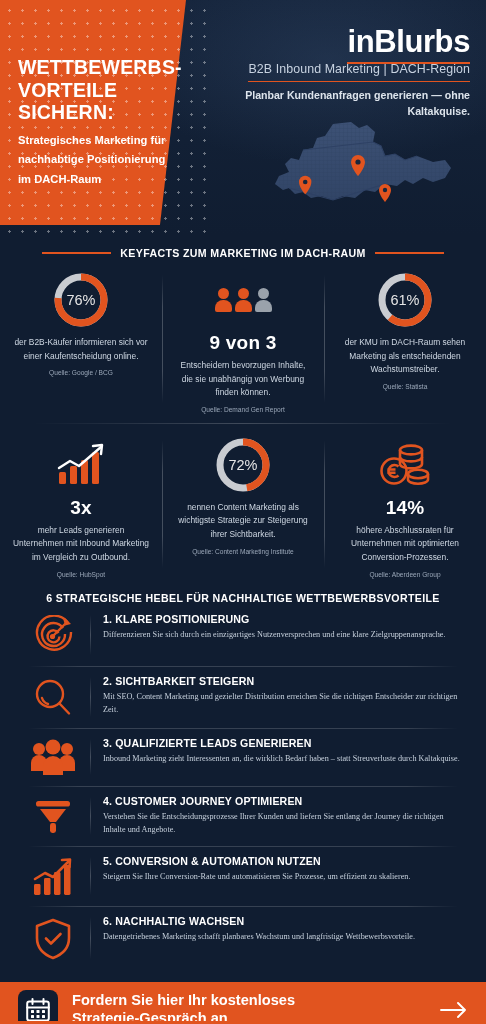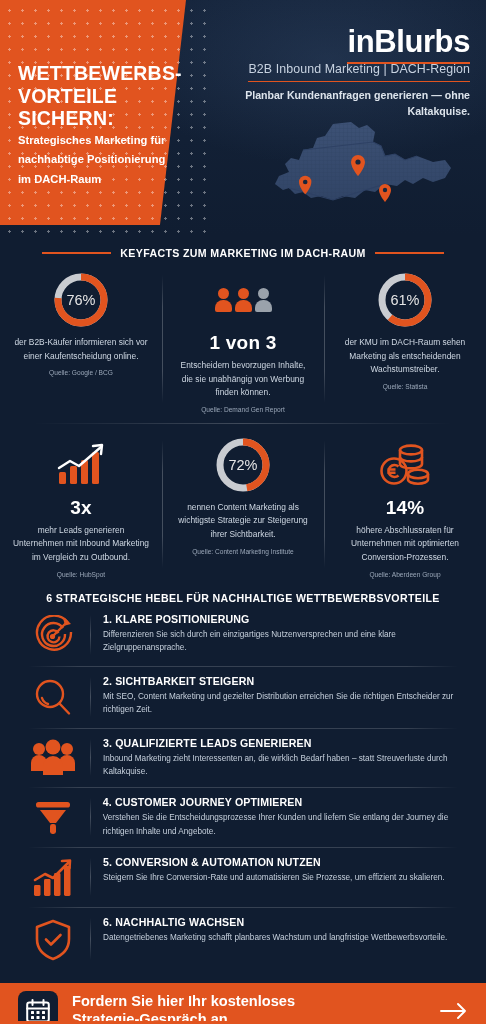--- a/index.html
+++ b/index.html
@@ -30,21 +30,21 @@
     position:absolute; left:0; top:0; width:186px; height:225px;
     background:#e1541f;
     clip-path: polygon(0 0, 100% 0, 86% 100%, 0 100%);
   }
   .orangepanel::after{
     content:""; position:absolute; inset:0;
     background-image:radial-gradient(rgba(255,255,255,.40) 1px, rgba(0,0,0,0) 1.2px);
     background-size:13px 13px; background-position:3px 4px;
   }
   .headline {
-    position:absolute; left:18px; top:62px; width:160px; z-index:4;
+    position:absolute; left:18px; top:56px; width:160px; z-index:4;
     font-weight:bold; font-size:19.5px; line-height:1.16; color:#ffffff;
     letter-spacing:.2px;
   }
   .subheadline {
     position:absolute; left:18px; top:131px; width:152px; z-index:4;
     font-weight:bold; font-size:11.2px; line-height:1.72; color:#ffffff;
   }
   .brand {
     position:absolute; right:16px; top:24px; z-index:4;
     font-size:31px; font-weight:bold; color:#ffffff; letter-spacing:-.4px;
@@ -100,21 +100,21 @@
   .lrow + .lrow::before{
     content:""; position:absolute; left:28px; right:28px; top:0; height:1px;
     background:linear-gradient(90deg, rgba(255,255,255,0), rgba(255,255,255,.16) 12%, rgba(255,255,255,.16) 88%, rgba(255,255,255,0));
   }
   .licon { width:74px; flex:0 0 74px; display:flex; align-items:center; justify-content:center; padding-top:2px; }
   .licon svg { display:block; }
   .lsep { width:1px; align-self:stretch; margin:2px 12px 2px 0;
     background:linear-gradient(180deg, rgba(255,255,255,0), rgba(255,255,255,.22), rgba(255,255,255,0)); }
   .ltxt { flex:1 1 auto; }
   .ltitle { font-size:10.6px; font-weight:bold; color:#ffffff; letter-spacing:.15px; }
-  .ldesc { font-size:8.2px; line-height:1.62; color:#c6d0dc; margin-top:3px; }
+  .ldesc { font-size:8.2px; line-height:1.62; color:#c6d0dc; margin-top:3px;font-family:Liberation Serif, serif; }
 
   
   .cta { margin-top:12px; height:56px; background:#e1541f; display:flex; align-items:center; padding:0 18px; }
   .cticon { width:40px; height:40px; flex:0 0 40px; background:#101d31; border-radius:8px;
             display:flex; align-items:center; justify-content:center; }
   .cttext { flex:1 1 auto; margin-left:14px; font-size:14.6px; font-weight:bold; line-height:1.22; color:#ffffff; }
   .ctarrow { flex:0 0 30px; display:flex; align-items:center; justify-content:flex-end; }
   .bottomline { position:absolute; left:0; right:0; bottom:0; height:3px; background:#e1541f; }
 </style>
 </head>
@@ -204,21 +204,21 @@
             <div class="pp on">
                 <div class="hd"></div>
                 <div class="bd"></div>
               </div>
             <div class="pp off">
                 <div class="hd"></div>
                 <div class="bd"></div>
               </div>
           </div>
         </div>
-        <div class="kfbig">1 von 3</div>
+        <div class="kfbig">9 von 3</div>
         <div class="kftext">Entscheidern bevorzugen Inhalte, die sie unabhängig von Werbung finden können.</div>
         <div class="kfsrc">Quelle: Demand Gen Report</div>
       </div>
 
       <div class="kfcell">
         <div class="kfvis">
           <div class="donut">
             <svg width="58" height="58" viewBox="0 0 58 58">
               <circle cx="29" cy="29" r="23" fill="none" stroke="#c9ccd1" stroke-width="7"></circle>
               <circle cx="29" cy="29" r="23" fill="none" stroke="#e1541f" stroke-width="7" stroke-dasharray="88.1 166.2" stroke-linecap="butt"></circle>

